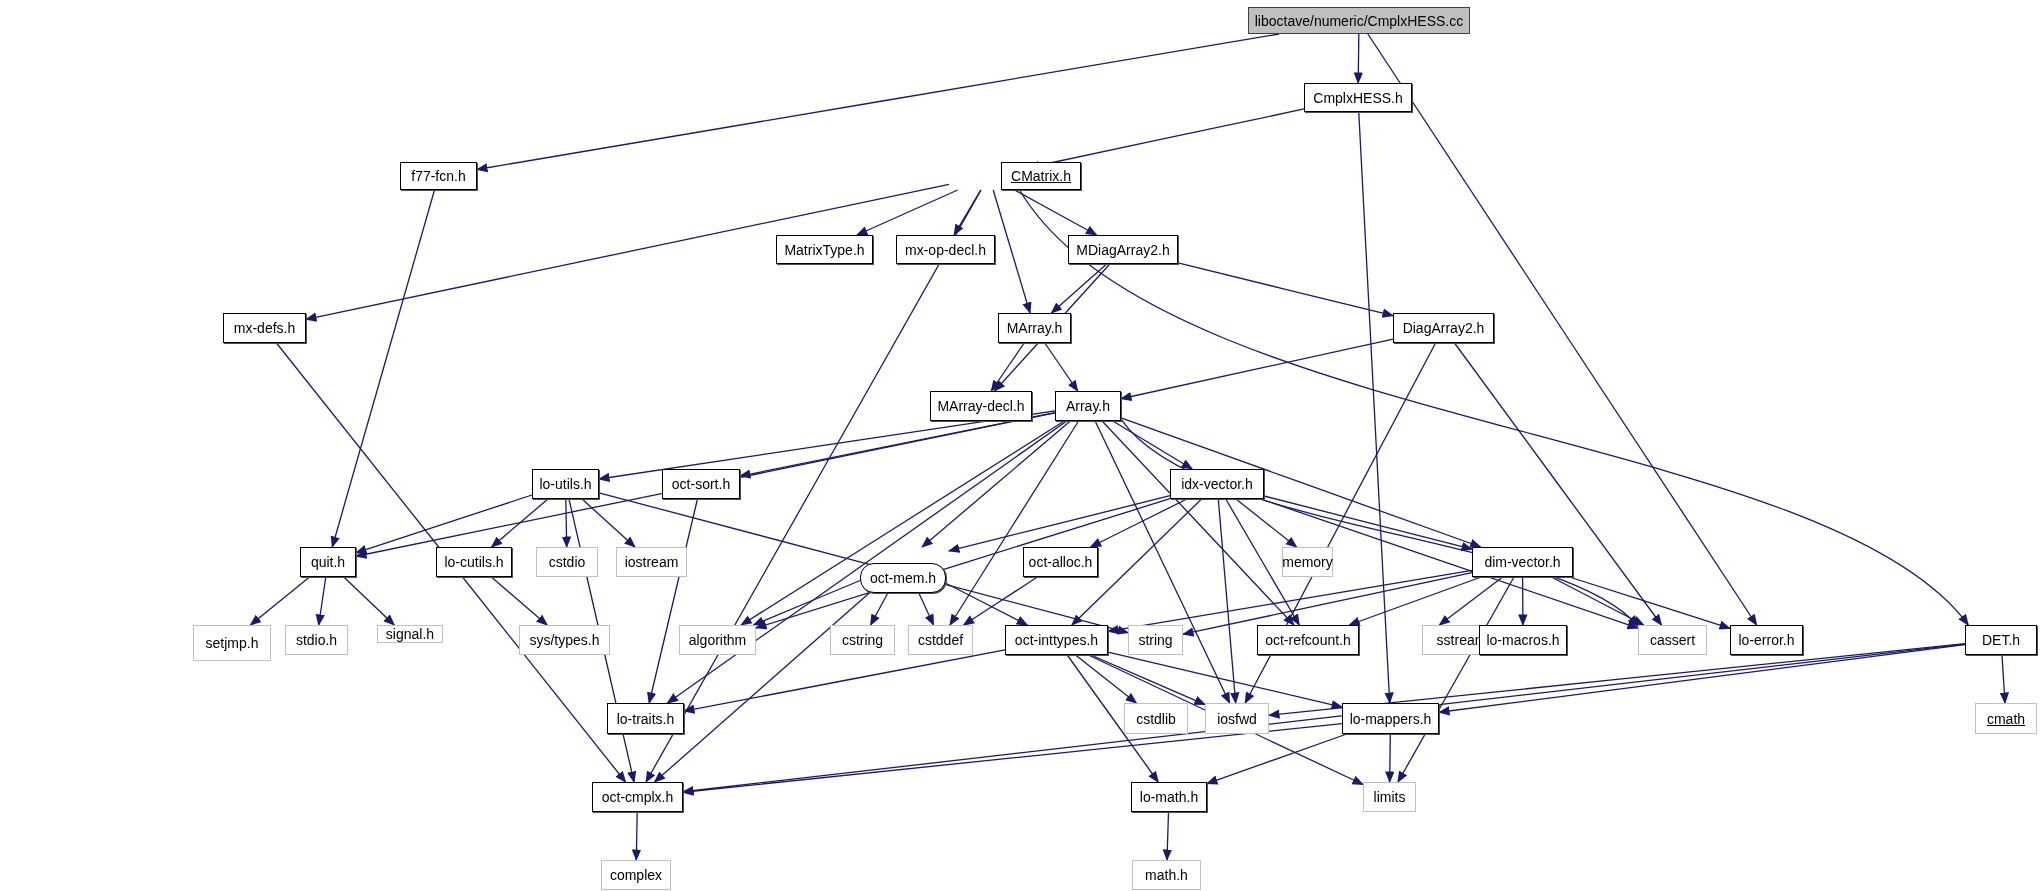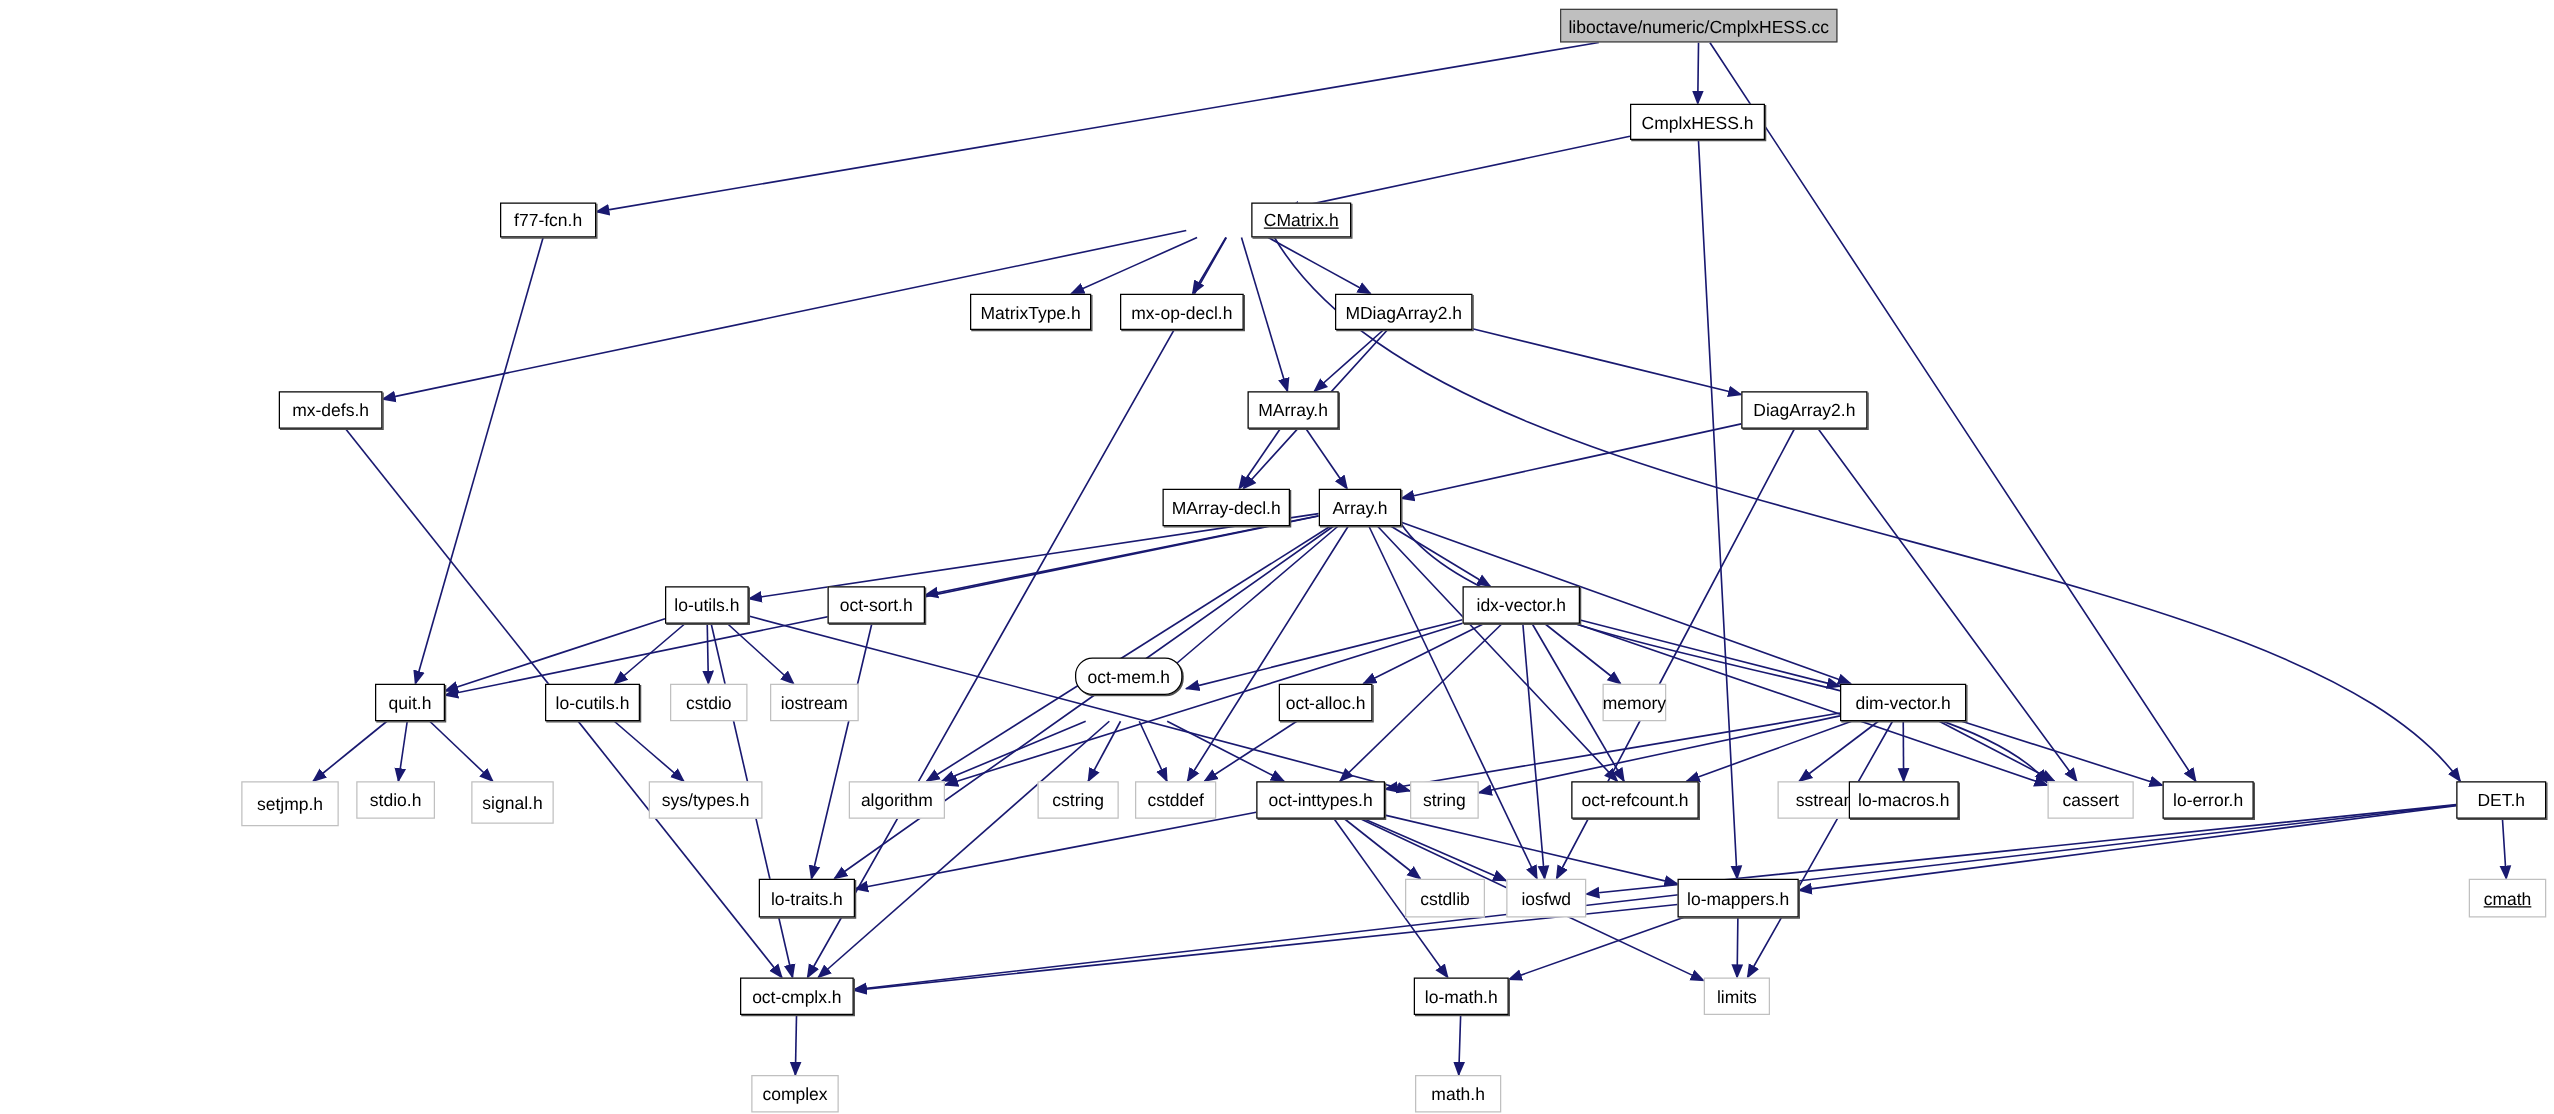--- a/index.html
+++ b/index.html
@@ -120,27 +120,27 @@
     <div class="node internal" style="left: 1393px; top: 313px; width: 101px; height: 30px;">DiagArray2.h</div>
     <div class="node internal" style="left: 930px; top: 391px; width: 102px; height: 30px;">MArray-decl.h</div>
     <div class="node internal" style="left: 1055px; top: 391px; width: 66px; height: 30px;">Array.h</div>
     <div class="node internal" style="left: 532px; top: 469px; width: 67px; height: 30px;">lo-utils.h</div>
     <div class="node internal" style="left: 662px; top: 469px; width: 78px; height: 30px;">oct-sort.h</div>
     <div class="node internal" style="left: 1170px; top: 469px; width: 94px; height: 30px;">idx-vector.h</div>
     <div class="node internal" style="left: 300px; top: 547px; width: 56px; height: 30px;">quit.h</div>
     <div class="node internal" style="left: 436px; top: 547px; width: 76px; height: 30px;">lo-cutils.h</div>
     <div class="node external" style="left: 536px; top: 547px; width: 62px; height: 30px;">cstdio</div>
     <div class="node external" style="left: 616px; top: 547px; width: 71px; height: 30px;">iostream</div>
-    <div class="node internal" style="left: 860px; top: 526px; width: 86px; height: 30px; border-radius: 14px;">oct-mem.h</div>
+    <div class="node internal" style="left: 860px; top: 563px; width: 86px; height: 30px; border-radius: 14px;">oct-mem.h</div>
     <div class="node internal" style="left: 1023px; top: 547px; width: 75px; height: 30px;">oct-alloc.h</div>
     <div class="node external" style="left: 1282px; top: 547px; width: 51px; height: 30px;">memory</div>
     <div class="node internal" style="left: 1472px; top: 547px; width: 101px; height: 30px;">dim-vector.h</div>
     <div class="node external" style="left: 193px; top: 625px; width: 78px; height: 36px;">setjmp.h</div>
     <div class="node external" style="left: 285px; top: 625px; width: 63px; height: 30px;">stdio.h</div>
-    <div class="node external" style="left: 377px; top: 625px; width: 66px; height: 34px; text-align: right;">signal.h</div>
+    <div class="node external" style="left: 377px; top: 625px; width: 66px; height: 18px; text-align: right;">signal.h</div>
     <div class="node external" style="left: 519px; top: 625px; width: 91px; height: 30px;">sys/types.h</div>
     <div class="node external" style="left: 679px; top: 625px; width: 77px; height: 30px;">algorithm</div>
     <div class="node external" style="left: 830px; top: 625px; width: 65px; height: 30px;">cstring</div>
     <div class="node external" style="left: 908px; top: 625px; width: 65px; height: 30px;">cstddef</div>
     <div class="node internal" style="left: 1005px; top: 625px; width: 103px; height: 30px;">oct-inttypes.h</div>
     <div class="node external" style="left: 1128px; top: 625px; width: 55px; height: 30px;">string</div>
     <div class="node internal" style="left: 1257px; top: 625px; width: 102px; height: 30px;">oct-refcount.h</div>
     <div class="node external" style="left: 1422px; top: 625px; width: 67px; height: 30px; padding-left: 12px;">sstream</div>
     <div class="node internal" style="left: 1479px; top: 625px; width: 88px; height: 30px;">lo-macros.h</div>
     <div class="node external" style="left: 1638px; top: 625px; width: 69px; height: 30px;">cassert</div>

